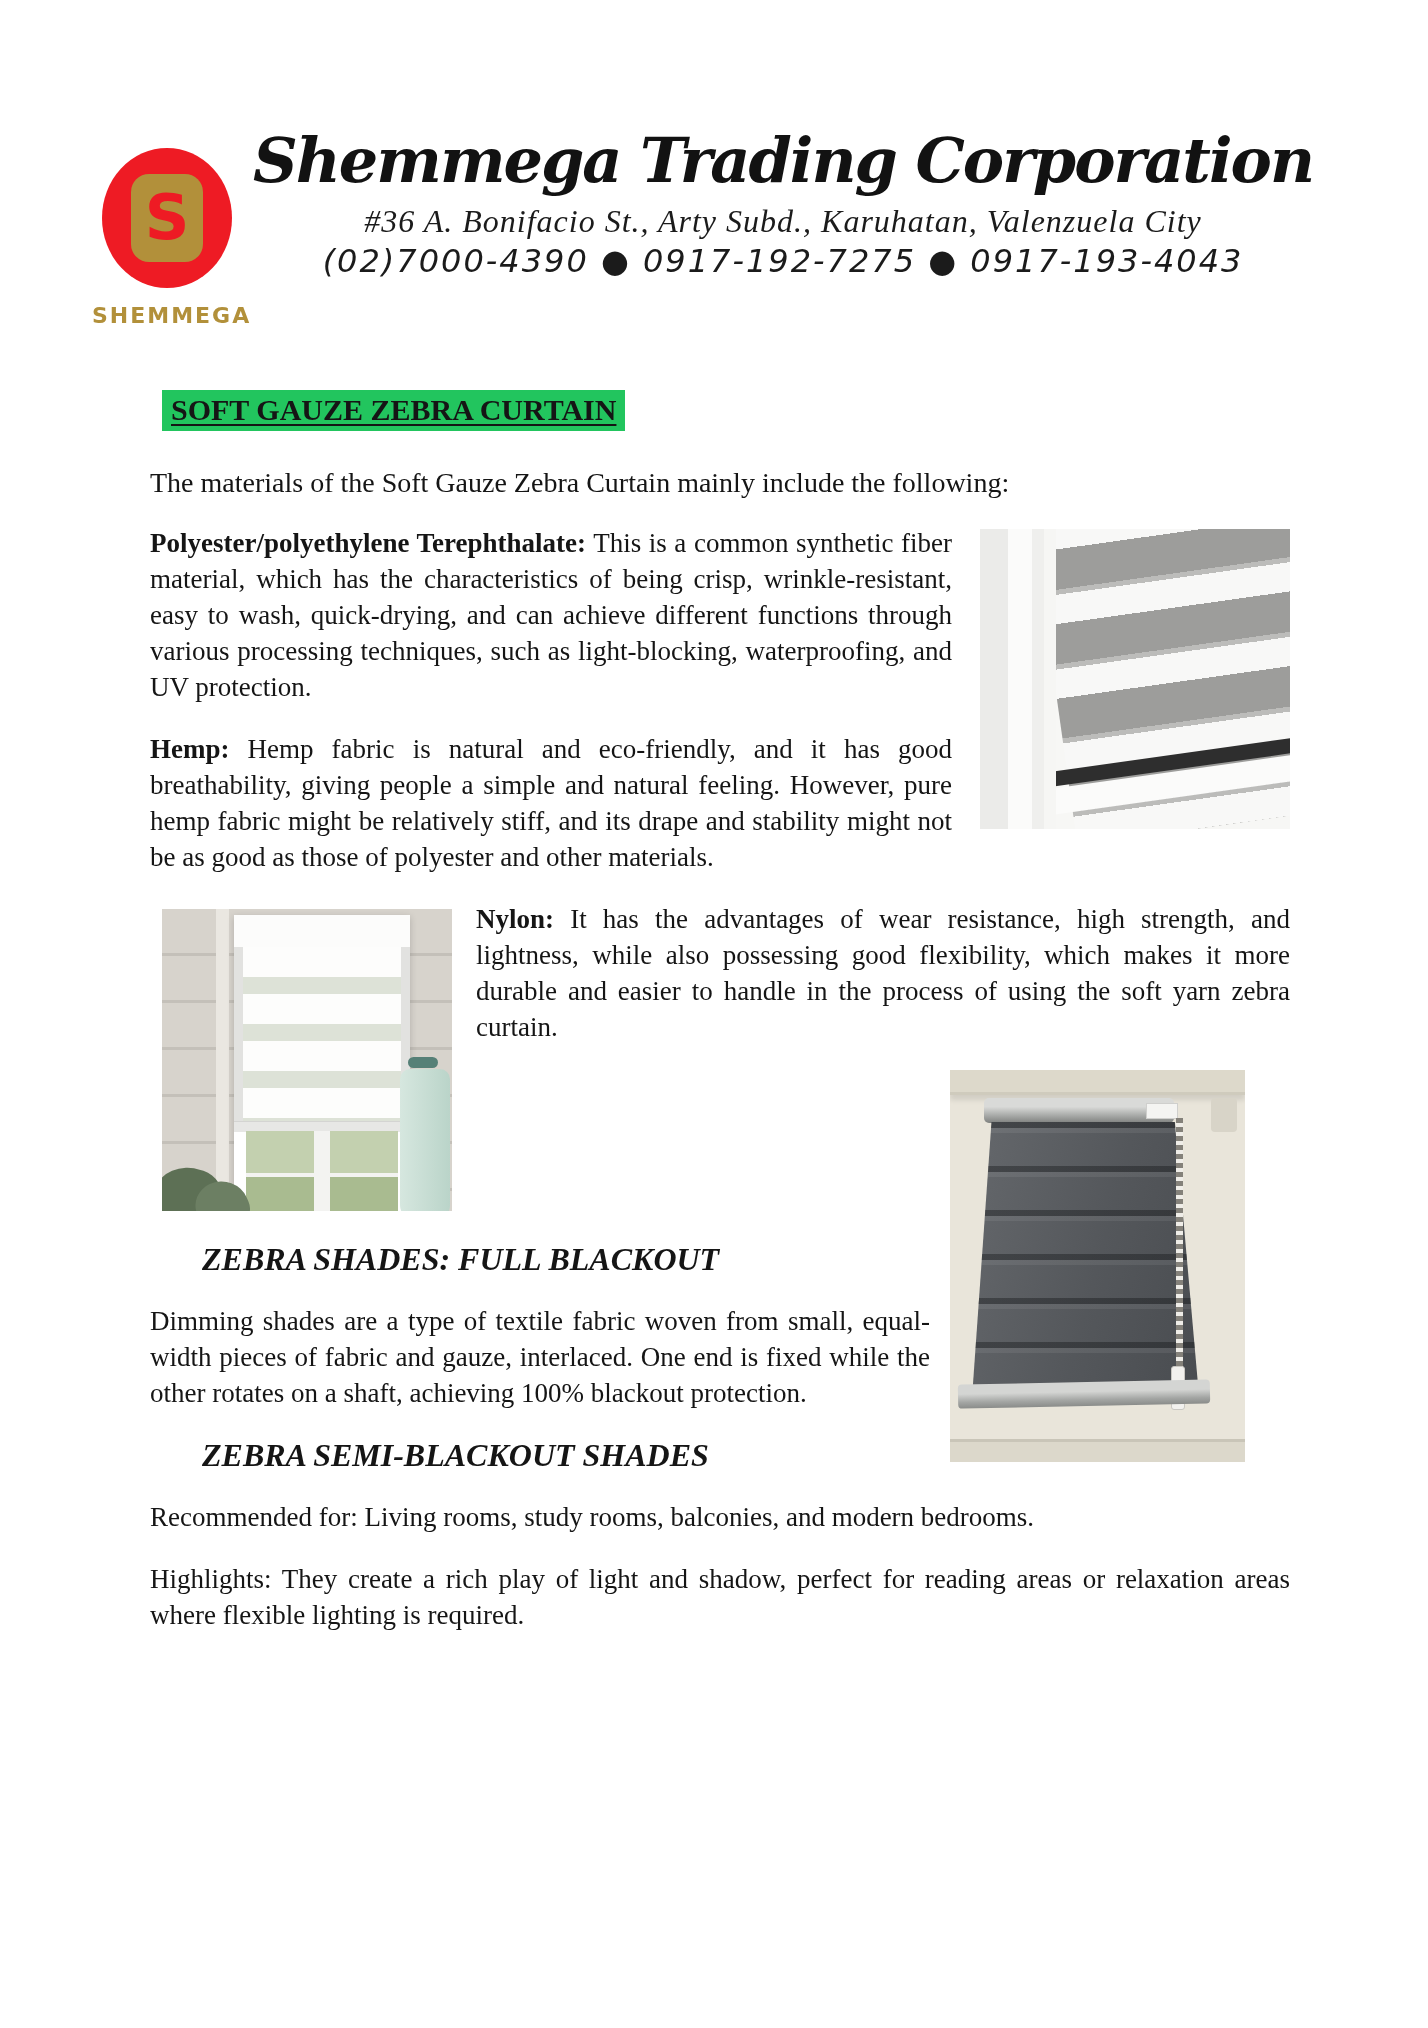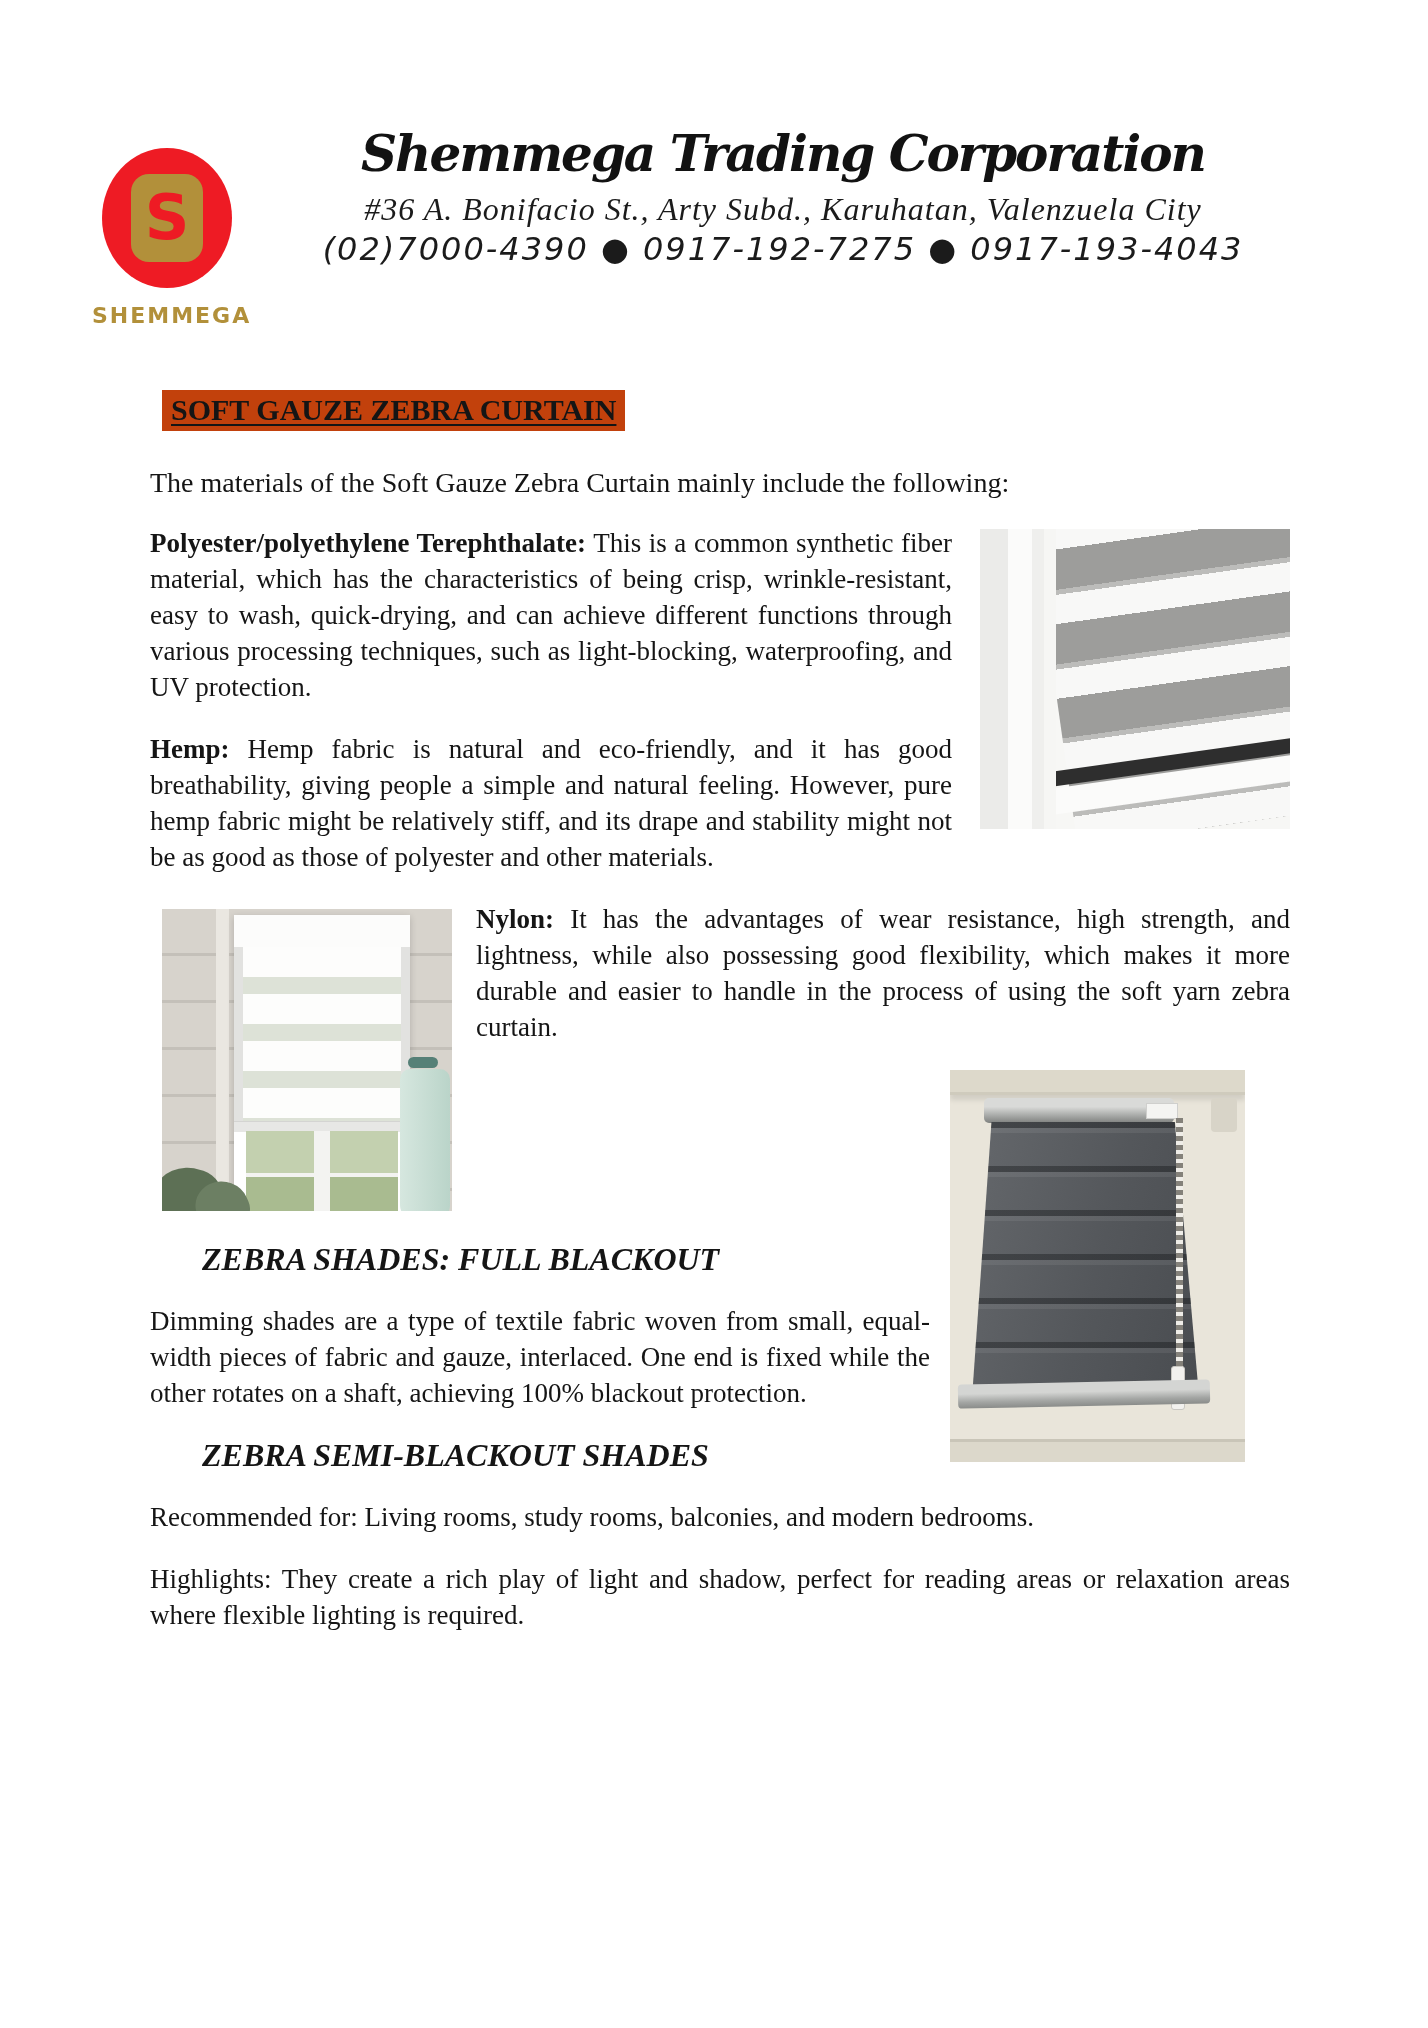--- a/index.html
+++ b/index.html
@@ -11,30 +11,30 @@
   .logo{position:absolute;left:92px;top:148px;width:150px;text-align:center;}
   .logo-circle{width:130px;height:140px;margin:0 auto;background:#ee1b24;border-radius:50%;
                display:flex;align-items:center;justify-content:center;}
   .logo-square{width:72px;height:88px;background:#b2903a;border-radius:18px;
                display:flex;align-items:center;justify-content:center;}
   .logo-s{font-family:"DejaVu Sans",sans-serif;font-weight:bold;font-size:62px;color:#ee1b24;line-height:1;}
   .logo-caption{margin-top:15px;font-family:"DejaVu Sans",sans-serif;font-weight:bold;
                 font-size:22px;letter-spacing:2px;color:#b2903a;}
   .header-text{margin-left:238px;width:1090px;text-align:center;padding-top:128px;}
   .company-name{font-family:"DejaVu Serif",serif;font-style:italic;font-weight:bold;
-                font-size:50px;line-height:1.05;letter-spacing:-2px;white-space:nowrap;color:#121212;}
+                font-size:62px;line-height:1.05;letter-spacing:-2px;white-space:nowrap;color:#121212;}
   .company-address{margin-top:10px;font-family:Liberation Serif, serif;font-style:italic;
                    font-size:32px;letter-spacing:1px;color:#1b1b1b;}
   .company-phones{margin-top:2px;font-family:"DejaVu Sans",sans-serif;font-style:italic;
                   font-size:32px;letter-spacing:2px;color:#1b1b1b;}
 
   
   .content{margin:0 138px 0 150px;}
   .doc-title{display:inline-block;margin:30px 0 0 12px;padding:3px 9px 4px;
-             background:#c2410c;font-weight:bold;font-size:30px;
+             background:#22c55e;font-weight:bold;font-size:30px;
              text-decoration:underline;text-underline-offset:4px;text-decoration-thickness:2px;}
   .intro{margin:36px 0 0 0;font-size:28px;}
   .body-flow{margin-top:26px;font-size:27px;line-height:36px;text-align:justify;}
   .para{margin:26px 0 0 0;}
   .para.first{margin-top:0;}
   .sub{font-size:32px;font-weight:bold;font-style:italic;text-align:left;margin:0 0 0 52px;}
   .sub1{margin-top:196px;}
   .sub2{margin-top:26px;}
 
   figure{margin:0;padding:0;}

